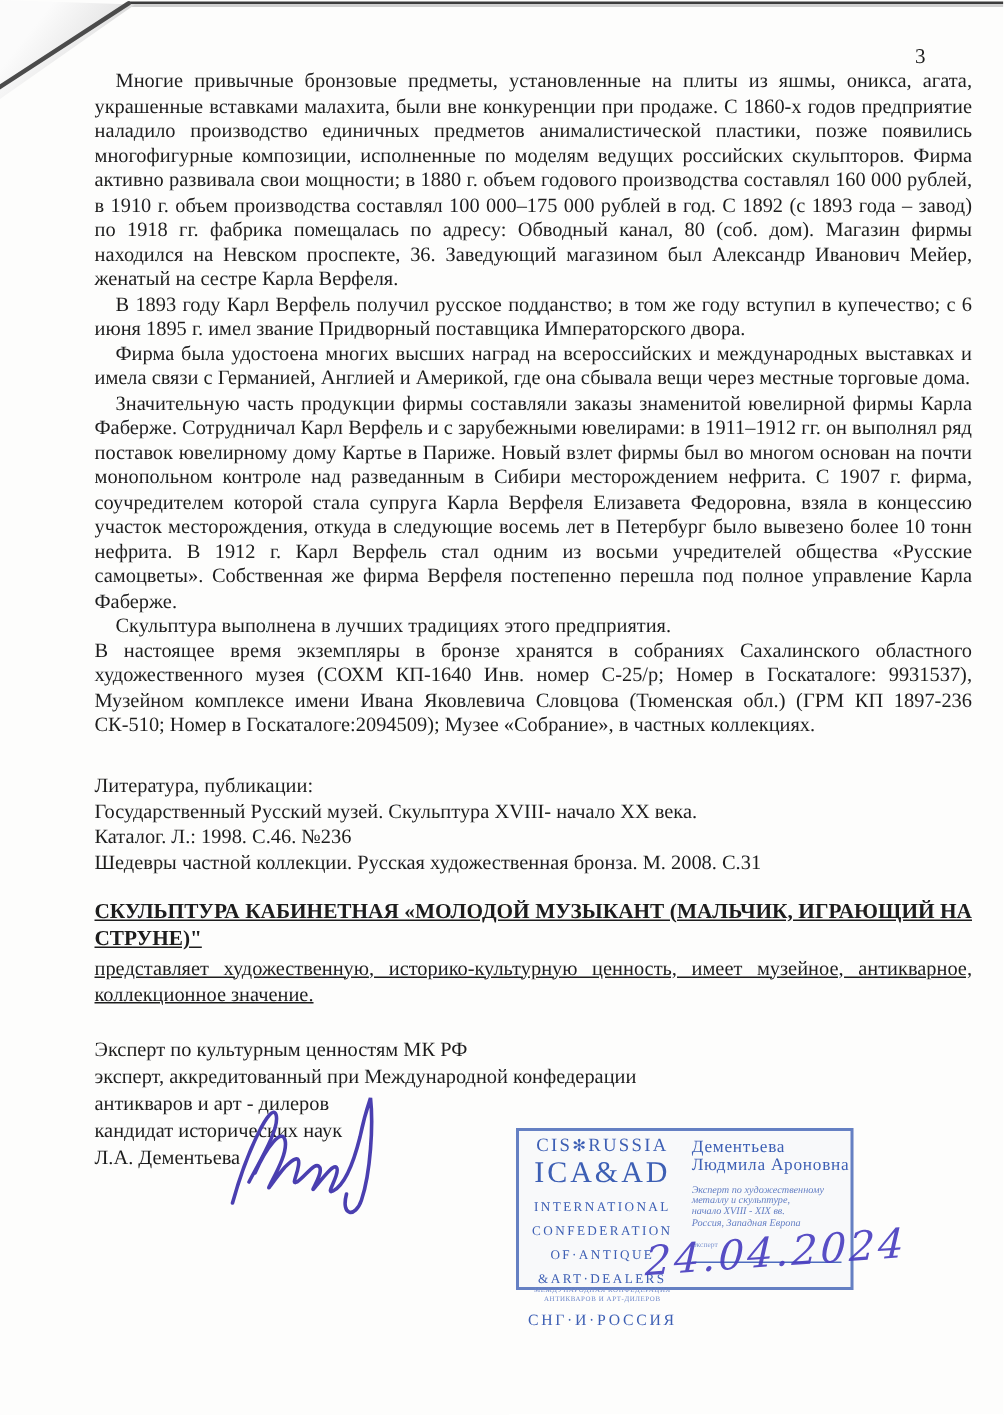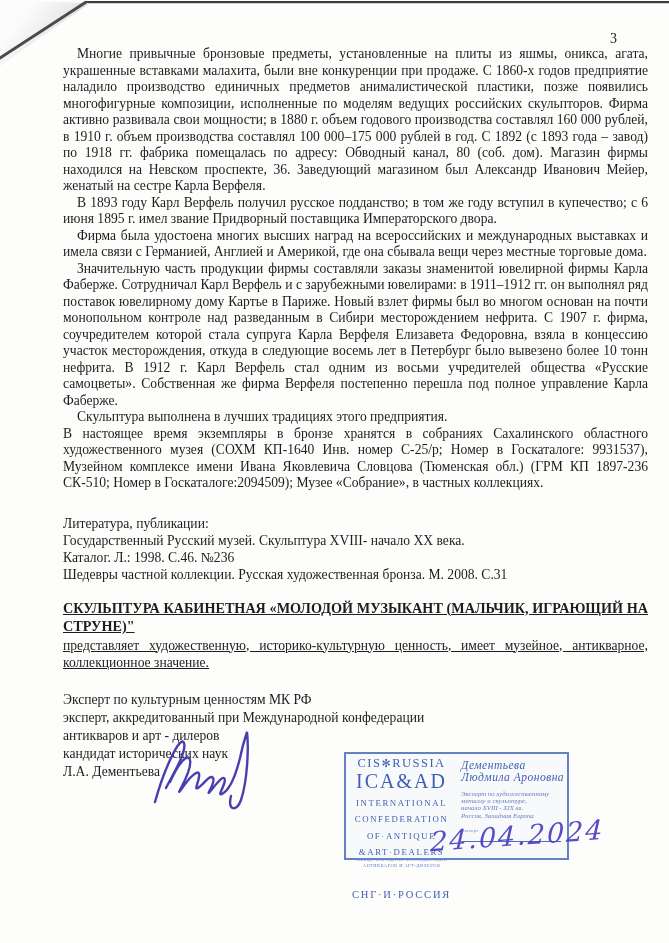--- a/index.html
+++ b/index.html
@@ -34,23 +34,23 @@
   .stamp{position:absolute;left:344px;top:752px;width:221px;height:104px;
     border:2px solid rgba(59,93,180,.78);color:#3d5fb4;display:flex;
     background:rgba(120,150,210,.04);}
   .stamp *{line-height:1.05;}
   .st-left{width:47%;padding:3px 0 0 6px;text-align:center;}
   .st-cis{font-size:12.5px;letter-spacing:1.5px;white-space:nowrap;}
   .st-orn{font-size:11px;}
   .st-acr{font-size:20px;letter-spacing:2px;margin-top:1px;white-space:nowrap;}
   .st-cap{font-size:8.8px;letter-spacing:1.6px;margin-top:7px;white-space:nowrap;}
   .st-tiny{font-size:4.6px;letter-spacing:.4px;color:#6c86c9;margin-top:1px;white-space:nowrap;}
-  .st-sng{font-size:10.5px;letter-spacing:1.8px;margin-top:20px;white-space:nowrap;}
+  .st-sng{font-size:10.5px;letter-spacing:1.8px;margin-top:6px;white-space:nowrap;}
   .st-right{width:53%;padding:5px 4px 0 10px;}
-  .st-name{font-size:11.5px;font-style:italic;letter-spacing:.5px;white-space:nowrap;}
+  .st-name{font-size:11.5px;letter-spacing:.5px;white-space:nowrap;}
   .st-desc{margin-top:7px;font-size:6.8px;font-style:italic;color:#647fc4;line-height:8.6px;}
   .st-lbl{margin-top:9px;font-size:5px;color:#7b93d0;}
   .st-line{display:inline-block;width:100px;border-bottom:1px solid #4d6cbd;height:8px;}
   .hdate{position:absolute;left:430px;top:820px;font-size:27px;font-style:italic;
     font-family:"DejaVu Serif", serif;color:#4a3fc0;letter-spacing:2px;
     transform:rotate(-4deg) skewX(-6deg);opacity:.92;white-space:nowrap;}
 </style>
 </head>
 <body>
 

